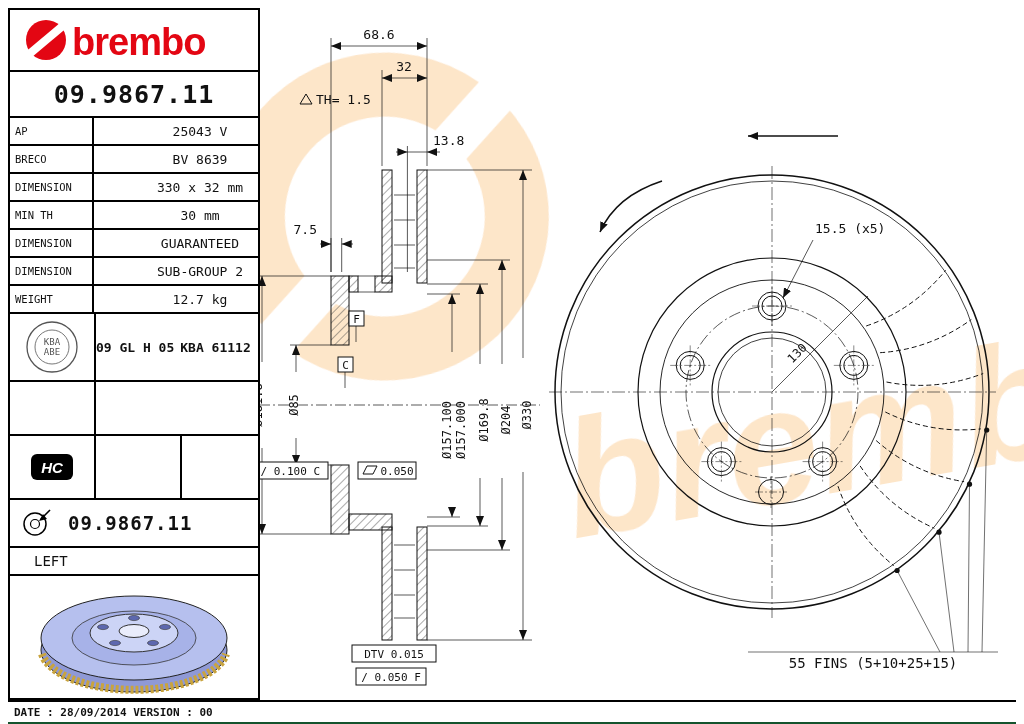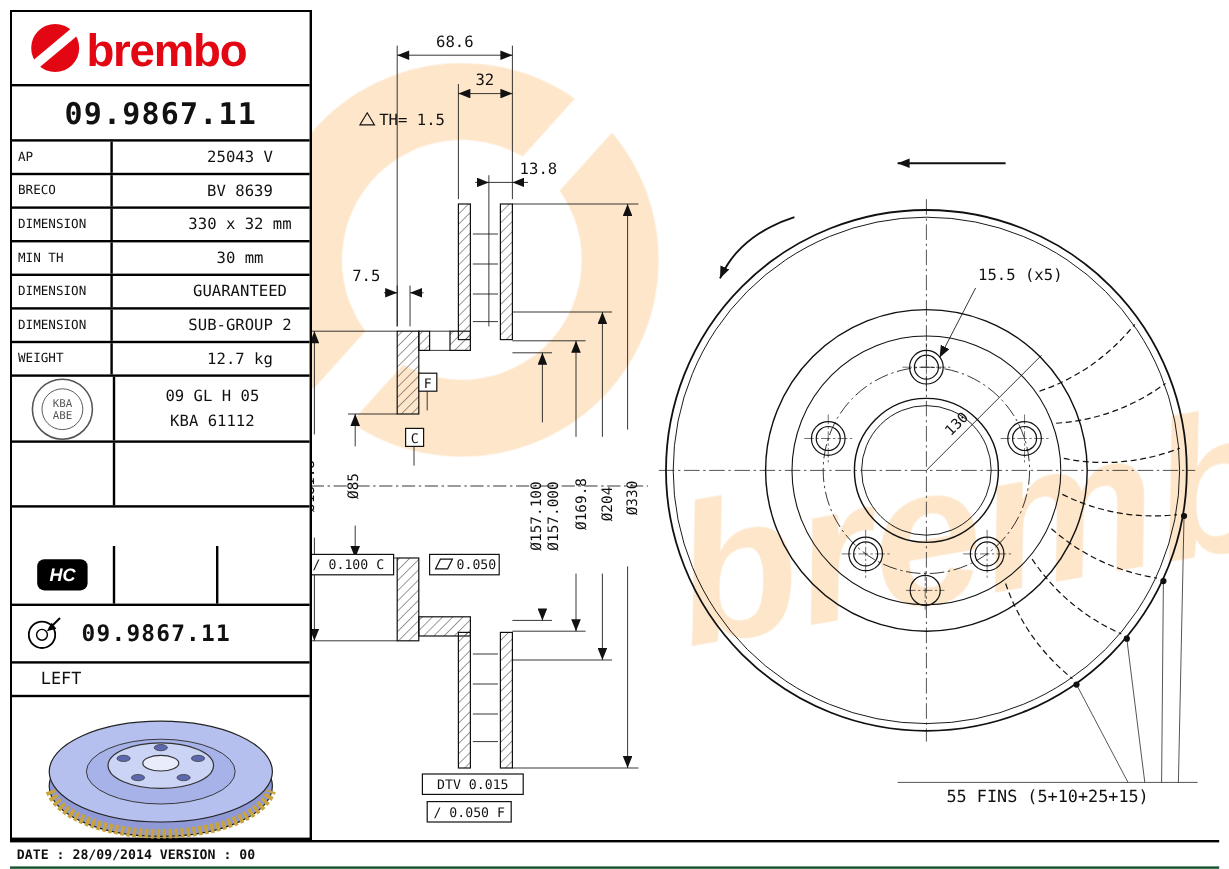--- a/index.html
+++ b/index.html
@@ -9,26 +9,26 @@
   svg.draw{position:absolute;left:0;top:0;z-index:1;}
   .left-table{position:absolute;left:8px;top:8px;width:248px;bottom:24px;border:2px solid #000;
       background:#fff;z-index:2;display:flex;flex-direction:column;}
   .row{border-bottom:2px solid #000;display:flex;align-items:center;justify-content:center;box-sizing:border-box;flex:0 0 auto;}
   .logo-row{height:62px;}
   .pn-row{height:46px;font-size:25px;font-weight:bold;letter-spacing:1px;}
   .spec{height:28px;justify-content:flex-start;}
   .spec .lbl{width:84px;align-self:stretch;border-right:2px solid #000;font-size:10.5px;
       display:flex;align-items:center;padding-left:5px;box-sizing:border-box;}
   .spec .val{flex:1;display:flex;align-items:center;justify-content:center;font-size:13px;padding-left:48px;}
-  .kba-row{height:55px;justify-content:flex-start;}
+  .kba-row{height:68px;justify-content:flex-start;}
   .kba-row .stampwrap{width:86px;align-self:stretch;border-right:2px solid #000;display:flex;align-items:center;justify-content:center;box-sizing:border-box;}
-  .kba-row .vals{flex:1;display:flex;flex-direction:column;align-items:center;gap:6px;font-size:13px;}
+  .kba-row .vals{flex:1;display:flex;flex-direction:row;align-items:flex-end;gap:6px;font-size:13px;font-weight:bold;}
   .empty-row{height:54px;justify-content:flex-start;}
   .empty-row .c1{width:86px;align-self:stretch;border-right:2px solid #000;box-sizing:border-box;}
-  .hc-row{height:50px;justify-content:space-between;margin-top:32px;}
+  .hc-row{height:64px;justify-content:space-between;}
   .hc-row .c1{width:86px;align-self:stretch;border-right:2px solid #000;display:flex;align-items:center;justify-content:center;box-sizing:border-box;}
   .hc-row .c2{flex:1;align-self:stretch;border-right:2px solid #000;box-sizing:border-box;}
   .hc-row .c3{width:76px;align-self:stretch;}
   .hc-badge{width:42px;height:26px;background:#000;color:#fff;border-radius:6px;display:flex;
       align-items:center;justify-content:center;font-weight:bold;font-style:italic;font-size:15px;
       font-family:"Liberation Sans",sans-serif;}
   .pn2-row{height:48px;justify-content:flex-start;padding-left:10px;gap:14px;}
   .pn2-row .pn2{font-size:19px;font-weight:bold;letter-spacing:1px;}
   .side-row{height:28px;justify-content:flex-start;padding-left:24px;font-size:14px;}
   .img-row{flex:1 1 auto;border-bottom:none;}

